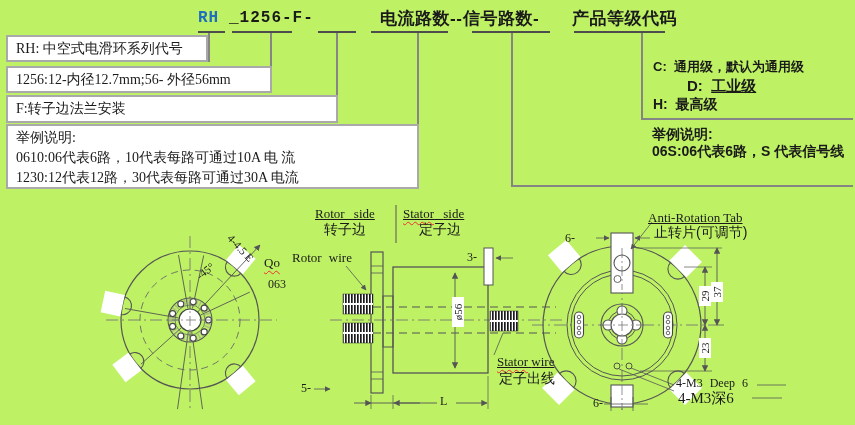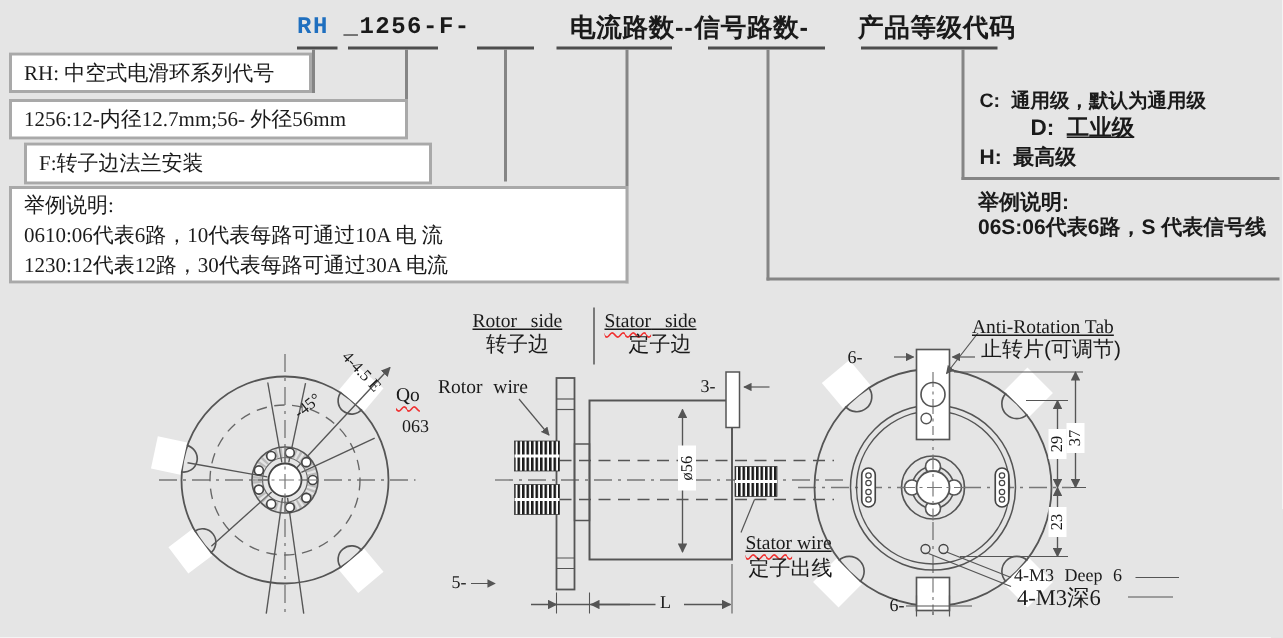--- a/index.html
+++ b/index.html
@@ -1,16 +1,16 @@
 <!DOCTYPE html>
 <html><head>
 <meta charset="utf-8">
 <style>
   html,body{margin:0;padding:0;background:#fff;}
-  .stage{position:relative;width:855px;height:425px;background:#e5e5e5;overflow:hidden;
+  .stage{position:relative;width:855px;height:425px;background:#bef264;overflow:hidden;
          font-family:"Liberation Sans",sans-serif;color:#1a1a1a;}
   .abs{position:absolute;white-space:nowrap;}
   
   .model{font-family:"Liberation Mono",monospace;font-weight:bold;font-size:16px;letter-spacing:1px;}
   .cjk-title{font-weight:bold;font-size:17px;letter-spacing:0.5px;}
   .useg{position:absolute;height:2px;background:#4d4d4d;}
   .lead{position:absolute;width:2px;background:#858585;}
   .hlead{position:absolute;height:2px;background:#858585;}
   
   .cbox{position:absolute;border:2px solid #a9a9a9;background:#fff;box-sizing:border-box;
@@ -258,21 +258,21 @@
   <div class="lead" style="left:641px;top:33px;height:87px;"></div>
   <div class="hlead" style="left:641px;top:118px;width:212px;"></div>
   <div class="hlead" style="left:511px;top:185px;width:342px;"></div>
 
   <div class="cbox" style="left:6px;top:35px;width:202px;height:27px;">
     <span>RH:  中空式电滑环系列代号</span>
   </div>
   <div class="cbox" style="left:6px;top:66px;width:266px;height:27px;">
     <span>1256:12-内径12.7mm;56-  外径56mm</span>
   </div>
-  <div class="cbox" style="left:6px;top:95px;width:272px;height:28px;margin-left:10px;">
+  <div class="cbox" style="left:6px;top:95px;width:332px;height:28px;">
     <span>F:转子边法兰安装</span>
   </div>
   <div class="cbox exbox" style="left:6px;top:124px;width:413px;height:65px;">
     <div>举例说明:</div>
     <div>0610:06代表6路，10代表每路可通过10A 电 流</div>
     <div>1230:12代表12路，30代表每路可通过30A 电流</div>
   </div>
 
   <div class="abs" style="left:653px;top:58px;">
     <div class="gradeline" style="font-size:13px;line-height:18px;">

